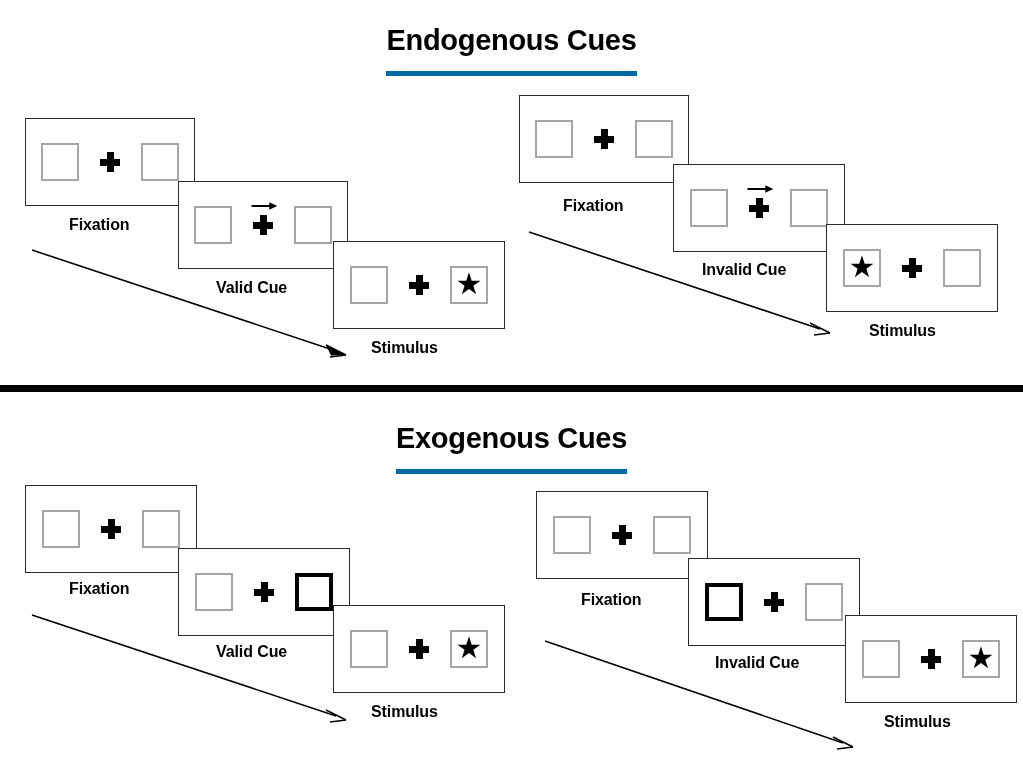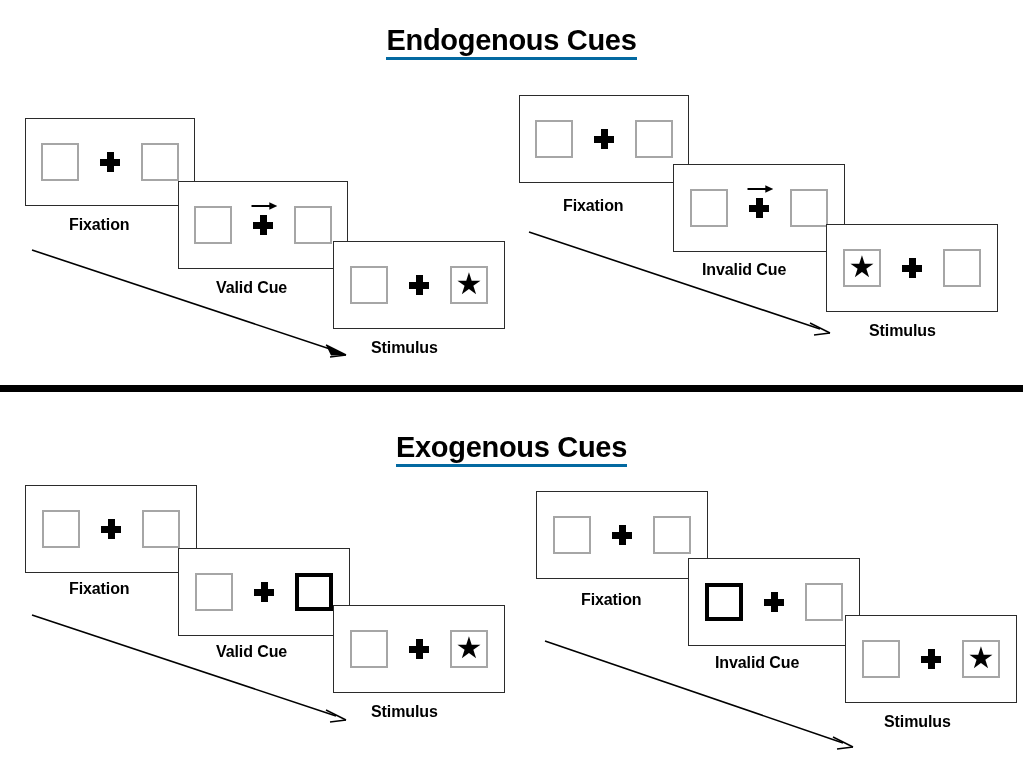--- a/index.html
+++ b/index.html
@@ -23,25 +23,25 @@
     width: 100%;
     left: 0;
     text-align: center;
     font-size: 29px;
     font-weight: bold;
     letter-spacing: -0.3px;
     line-height: 1;
   }
   .section-title .tt {
     display: inline-block;
-    border-bottom: 3px solid #0369a1;
-    padding-bottom: 2px;
+    border-bottom: 5px solid #0369a1;
+    padding-bottom: 16px;
   }
   #title-endogenous { top: 26px; }
-  #title-exogenous  { top: 433px; }
+  #title-exogenous  { top: 424px; }
 
   
   .divider {
     position: absolute;
     left: 0;
     top: 385px;
     width: 1023px;
     height: 7px;
     background: #000000;
   }

